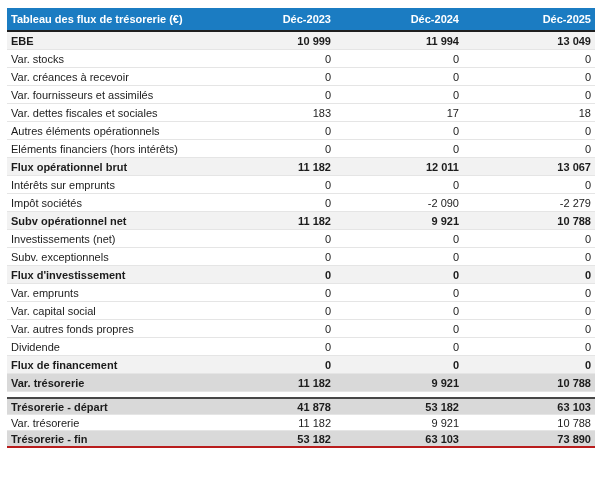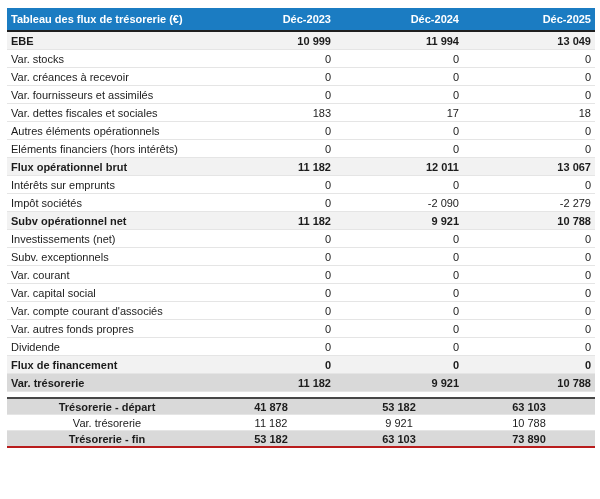--- a/index.html
+++ b/index.html
@@ -58,21 +58,21 @@
   }
   tr.item td { background: #ffffff; font-weight: 400; }
   tr.section td { background: var(--section-bg, #f2f2f2); font-weight: 700; }
   tr.band td { background: var(--band-bg, #d9d9d9); font-weight: 700; }
   tr.gap td {
     height: 5px;
     background: #ffffff;
     border-bottom: 2px solid #474747;
     padding: 0;
   }
-  tr.footer td { height: 15px; text-align: center; }
+  tr.footer td { height: 15px; }
   tbody tr:last-child td { border-bottom: 2px solid #b91c1c; }
 </style>
 </head>
 <body>
 
 <div class="page">
   <div class="table-wrap">
     <table class="cashflow">
       <colgroup>
         <col class="c-label">
@@ -160,34 +160,34 @@
             <td class="num">0</td>
             <td class="num">0</td>
             <td class="num">0</td>
           </tr>
           <tr class="item">
             <td class="label">Subv. exceptionnels</td>
             <td class="num">0</td>
             <td class="num">0</td>
             <td class="num">0</td>
           </tr>
-          <tr class="item">
-            <td class="label">Var. courant</td>
+          <tr class="section">
+            <td class="label">Flux d'investissement</td>
+            <td class="num">0</td>
+            <td class="num">0</td>
+            <td class="num">0</td>
+          </tr>
+          <tr class="item">
+            <td class="label">Var. emprunts</td>
             <td class="num">0</td>
             <td class="num">0</td>
             <td class="num">0</td>
           </tr>
           <tr class="item">
             <td class="label">Var. capital social</td>
-            <td class="num">0</td>
-            <td class="num">0</td>
-            <td class="num">0</td>
-          </tr>
-          <tr class="item">
-            <td class="label">Var. compte courant d'associés</td>
             <td class="num">0</td>
             <td class="num">0</td>
             <td class="num">0</td>
           </tr>
           <tr class="item">
             <td class="label">Var. autres fonds propres</td>
             <td class="num">0</td>
             <td class="num">0</td>
             <td class="num">0</td>
           </tr>

